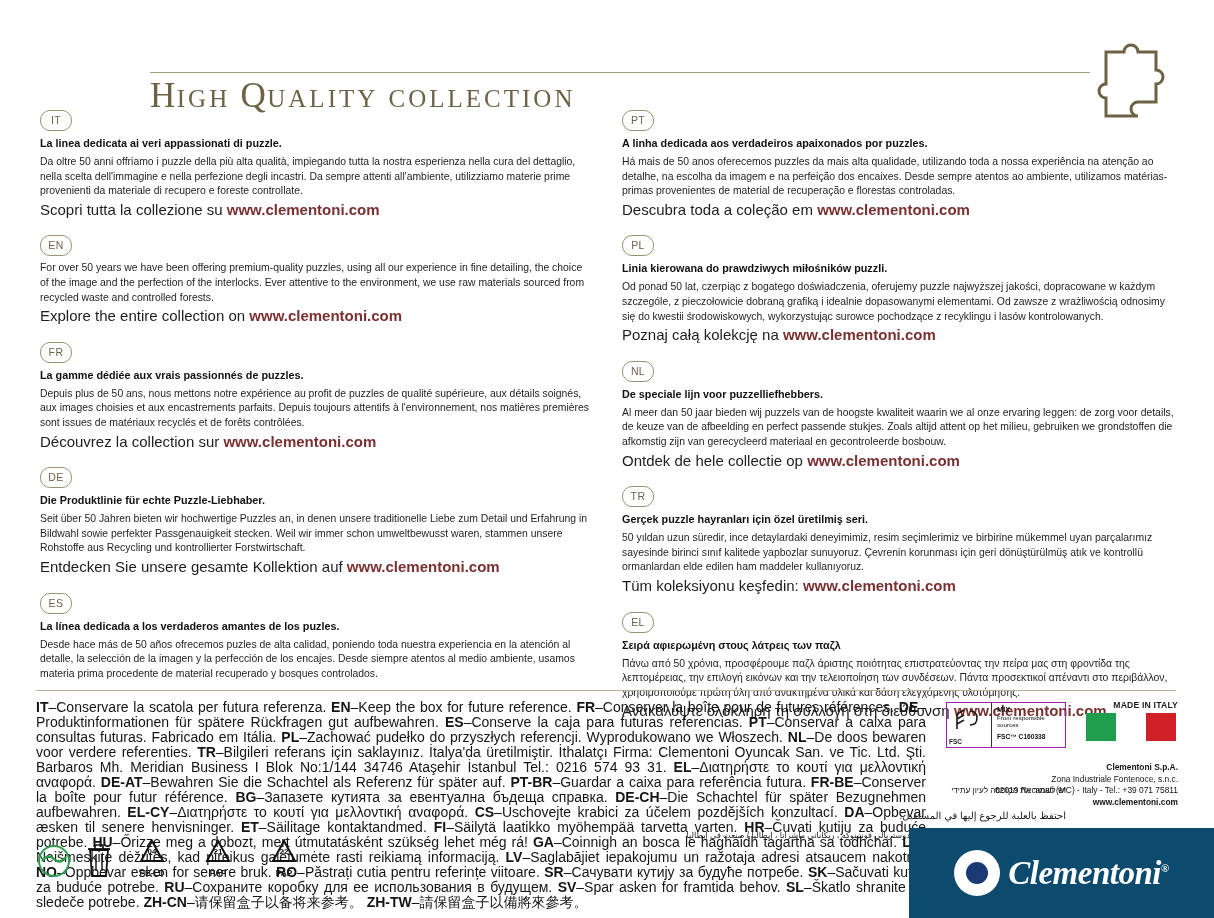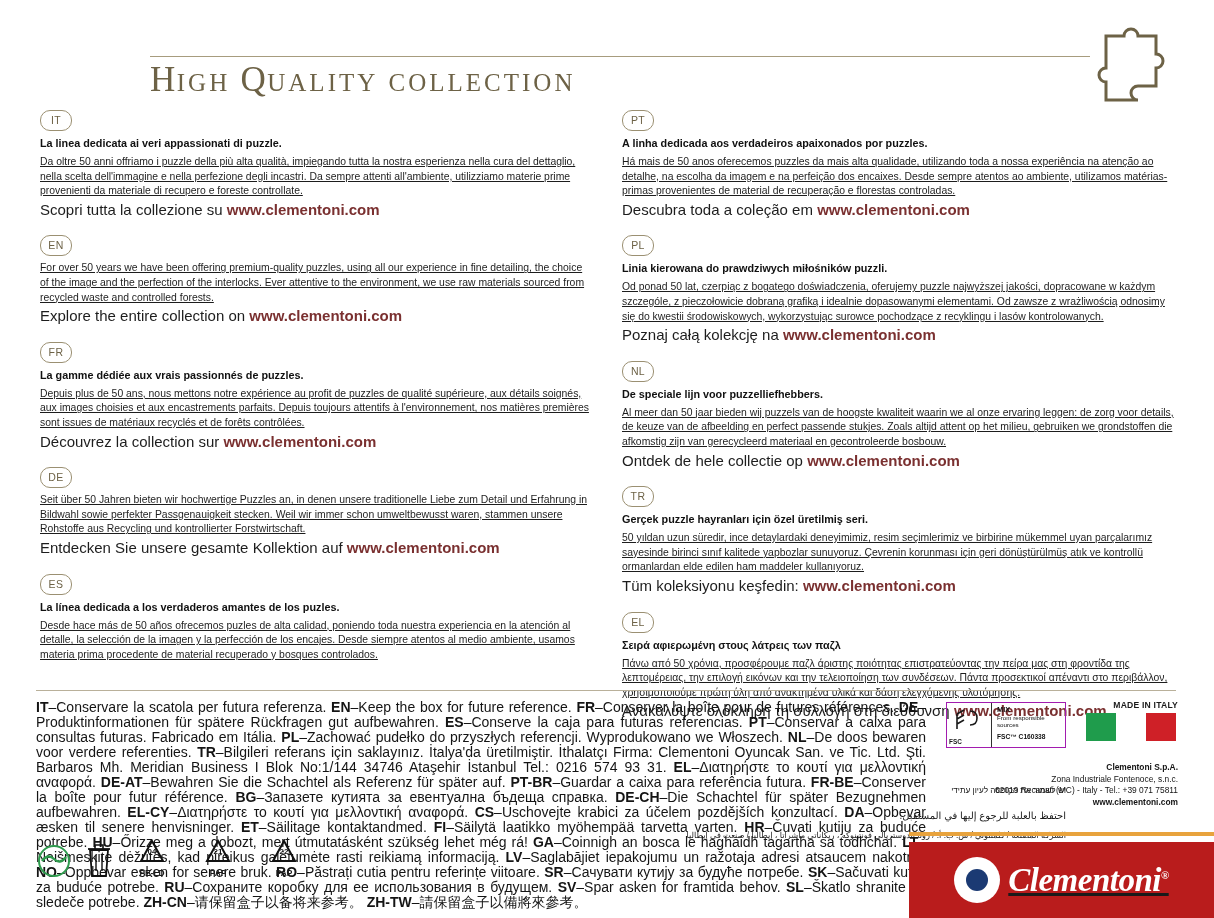--- a/index.html
+++ b/index.html
@@ -19,21 +19,21 @@
     position: relative;
     width: 1214px;
     height: 918px;
     box-sizing: border-box;
   }
 
   
   .header {
     position: absolute;
     left: 0;
-    top: 16px;
+    top: 32px;
     width: 1214px;
     height: 74px;
   }
   .header-title {
     position: absolute;
     left: 150px;
     top: 44px;
     font-family: "Liberation Serif", serif;
     font-size: 35px;
     color: #6d6246;
@@ -96,21 +96,20 @@
     color: #111111;
     margin: 0 0 5px 0;
     line-height: 14px;
   }
   .block-text {
     font-size: 10.4px;
     line-height: 14.6px;
     color: #1d1d1d;
     margin: 0 0 4px 0;
     text-align: left;
-    text-decoration: underline;
   }
   .block-cta {
     font-size: 15px;
     line-height: 14.6px;
     color: #1d1d1d;
     margin: 0;
   }
   .block-cta .site {
     font-weight: bold;
     color: #7a3030;
@@ -294,26 +293,25 @@
     font-weight: bold;
     margin-top: 1px;
   }
 
   
   .brand {
     position: absolute;
     right: 0;
     bottom: 0;
     width: 305px;
-    height: 76px;
-    background: #b91c1c;
+    height: 90px;
+    background: #0c4a6e;
     display: flex;
     align-items: center;
     justify-content: center;
-    text-decoration: underline;
   }
   .brand-inner {
     display: flex;
     align-items: center;
     gap: 8px;
   }
   .brand-mark {
     width: 46px;
     height: 46px;
     border-radius: 50%;
@@ -393,20 +391,21 @@
       <div class="block-body">
         <p class="block-head">La gamme dédiée aux vrais passionnés de puzzles.</p>
         <p class="block-text">Depuis plus de 50 ans, nous mettons notre expérience au profit de puzzles de qualité supérieure, aux détails soignés, aux images choisies et aux encastrements parfaits. Depuis toujours attentifs à l'environnement, nos matières premières sont issues de matériaux recyclés et de forêts contrôlées.</p>
         <p class="block-cta"><span>Découvrez la collection sur </span><span class="site">www.clementoni.com</span></p>
       </div>
     </div>
 
     <div class="block">
       <div class="lang-badge">DE</div>
       <div class="block-body">
+        <p class="block-head">Die Produktlinie für echte Puzzle-Liebhaber.</p>
         <p class="block-text">Seit über 50 Jahren bieten wir hochwertige Puzzles an, in denen unsere traditionelle Liebe zum Detail und Erfahrung in Bildwahl sowie perfekter Passgenauigkeit stecken. Weil wir immer schon umweltbewusst waren, stammen unsere Rohstoffe aus Recycling und kontrollierter Forstwirtschaft.</p>
         <p class="block-cta"><span>Entdecken Sie unsere gesamte Kollektion auf </span><span class="site">www.clementoni.com</span></p>
       </div>
     </div>
 
     <div class="block">
       <div class="lang-badge">ES</div>
       <div class="block-body">
         <p class="block-head">La línea dedicada a los verdaderos amantes de los puzles.</p>
         <p class="block-text">Desde hace más de 50 años ofrecemos puzles de alta calidad, poniendo toda nuestra experiencia en la atención al detalle, la selección de la imagen y la perfección de los encajes. Desde siempre atentos al medio ambiente, usamos materia prima procedente de material recuperado y bosques controlados.</p>

